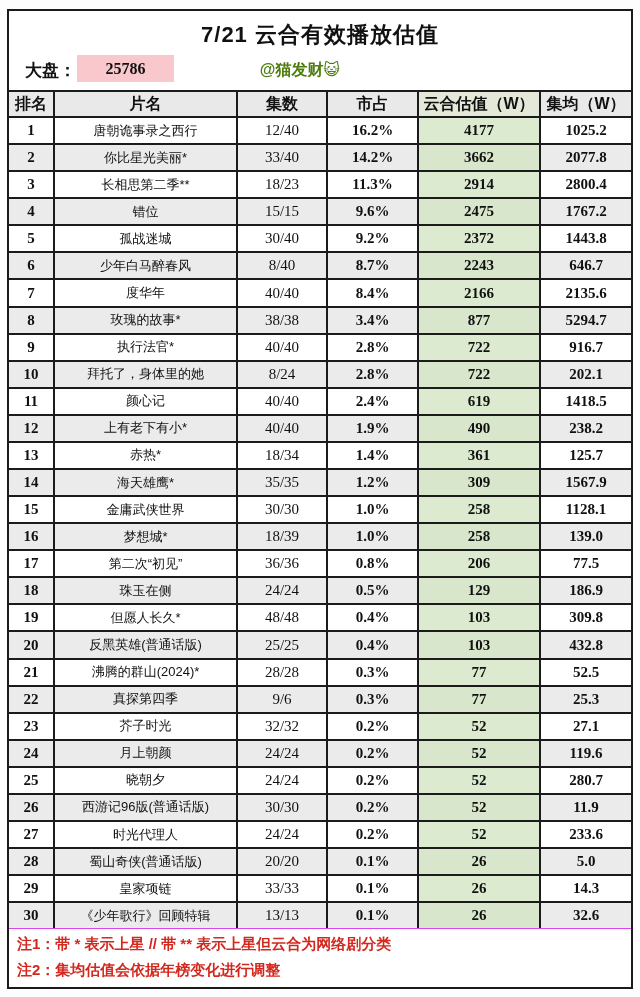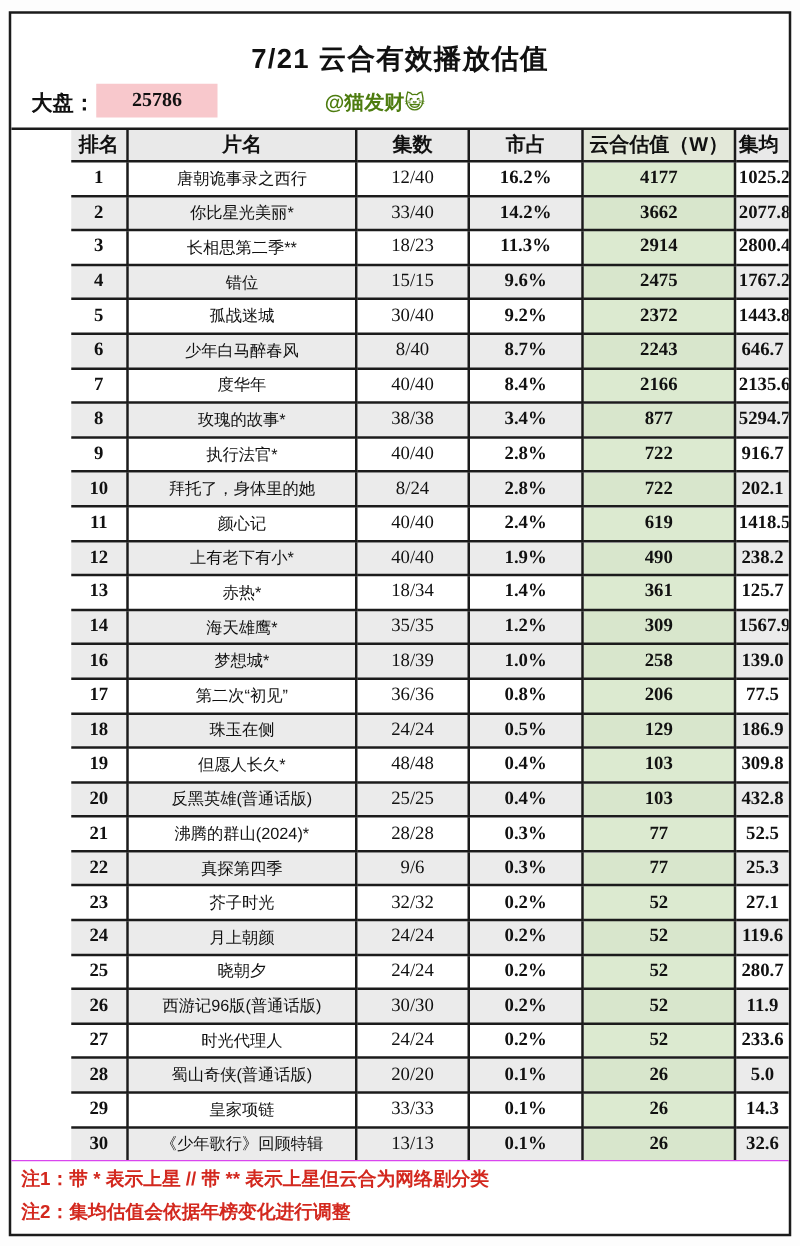--- a/index.html
+++ b/index.html
@@ -24,21 +24,21 @@
     background: #ffffff;
     display: flex;
     flex-direction: column;
     overflow: hidden;
   }
   .title {
     text-align: center;
     font-weight: bold;
     font-size: 22px;
     letter-spacing: 1px;
-    padding-top: 21px;
+    padding-top: 9px;
     height: 33px;
     flex: 0 0 auto;
   }
   .market-row {
     position: relative;
     height: 37px;
     flex: 0 0 auto;
     padding-left: 36px;
   }
   .market-label {
@@ -67,21 +67,20 @@
     right: 40px;
     top: 7px;
     text-align: center;
     color: #4d7c0f;
     font-size: 16px;
     font-weight: bold;
   }
   .grid-wrap {
     flex: 1 1 auto;
     border-top: 2px solid #1b1b1b;
-    padding-left: 48px;
   }
   table {
     width: 100%;
     height: 100%;
     border-collapse: collapse;
     border-style: hidden; 
     table-layout: fixed;
   }
   th, td {
     border: 2px solid #1b1b1b;
@@ -269,20 +268,28 @@
             <td class="col-avg">125.7</td>
           </tr>
           <tr class="alt">
             <td class="col-rank">14</td>
             <td class="col-title">海天雄鹰*</td>
             <td class="col-eps">35/35</td>
             <td class="col-share">1.2%</td>
             <td class="col-value">309</td>
             <td class="col-avg">1567.9</td>
           </tr>
+          <tr>
+            <td class="col-rank">15</td>
+            <td class="col-title">金庸武侠世界</td>
+            <td class="col-eps">30/30</td>
+            <td class="col-share">1.0%</td>
+            <td class="col-value">258</td>
+            <td class="col-avg">1128.1</td>
+          </tr>
           <tr class="alt">
             <td class="col-rank">16</td>
             <td class="col-title">梦想城*</td>
             <td class="col-eps">18/39</td>
             <td class="col-share">1.0%</td>
             <td class="col-value">258</td>
             <td class="col-avg">139.0</td>
           </tr>
           <tr>
             <td class="col-rank">17</td>

